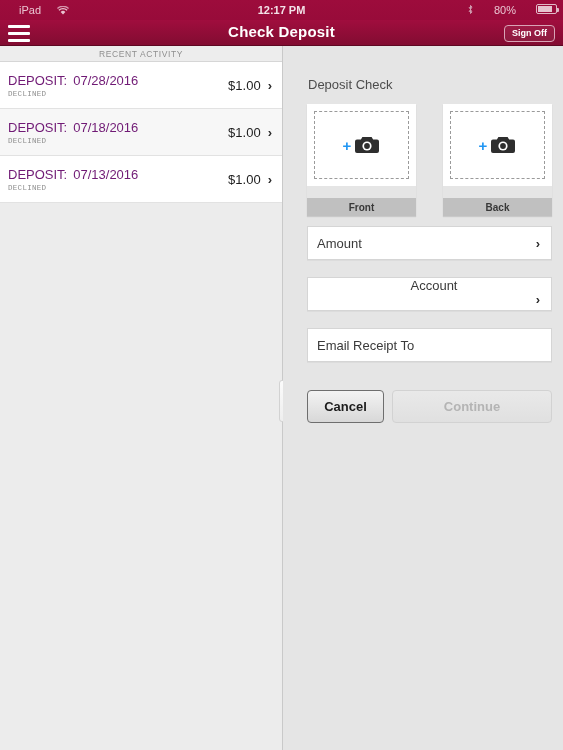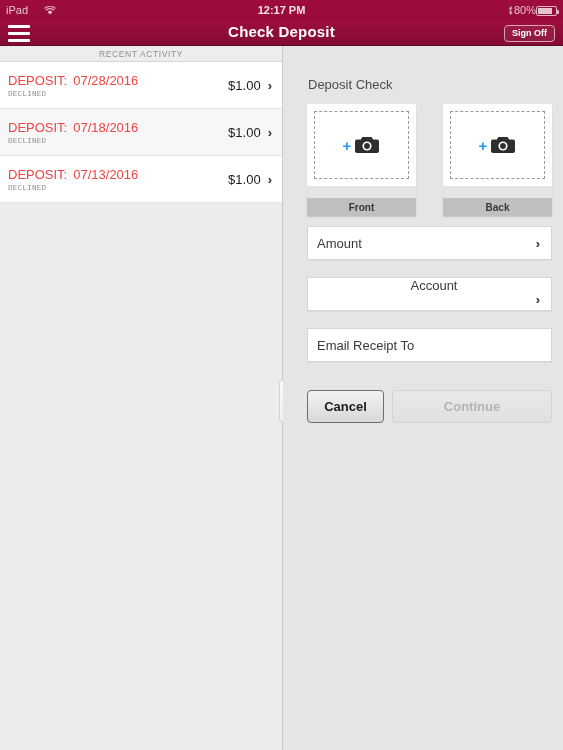--- a/index.html
+++ b/index.html
@@ -11,27 +11,27 @@
   }
   #app { position: relative; width: 563px; height: 750px; }
 
   
   .statusbar {
     position: absolute; top: 0; left: 0; width: 563px; height: 20px;
     background: linear-gradient(to bottom, #9d0c3c, #980b3a);
     color: #e9c3d0; font-size: 11px;
     display: flex; align-items: center;
   }
-  .sb-left { display: flex; align-items: center; gap: 16px; padding-left: 6px; }
+  .sb-left { display: flex; align-items: center; gap: 16px; padding-left: 6px; margin-left: 13px; }
   .sb-center {
     position: absolute; left: 0; right: 0; text-align: center;
     font-size: 11px; font-weight: bold; color: #f3e2e8;
   }
   .sb-right {
-    position: absolute; right: 6px; display: flex; align-items: flex-end; gap: 0;
+    position: absolute; right: 6px; display: flex; align-items: flex-start; gap: 20px;
   }
   .wifi-icon svg, .bt-icon svg { display: block; }
   .battery {
     width: 21px; height: 10px; border: 1px solid #e0b8c6; border-radius: 2px;
     position: relative; padding: 1px;
   }
   .battery::after {
     content: ""; position: absolute; right: -3px; top: 3px;
     width: 2px; height: 4px; background: #e0b8c6; border-radius: 0 1px 1px 0;
   }
@@ -76,21 +76,21 @@
   }
   .activity-list { background: #ffffff; }
   .row {
     position: relative; height: 47px;
     border-bottom: 1px solid #e2e2e2;
     display: flex; align-items: center;
     background: #ffffff; cursor: pointer;
   }
   .row.alt { background: #f7f7f7; }
   .row-main { padding-left: 8px; flex: 1; }
-  .row-title { font-size: 13px; color: #ef4444; line-height: 15px; }
+  .row-title { font-size: 13px; color: #701a75; line-height: 15px; }
   .row-title .kind { font-weight: normal; }
   .row-title .date { margin-left: 6px; }
   .row-sub { font-size: 7.5px; color: #8d8d8d; letter-spacing: .3px; margin-top: 2px; font-family: Liberation Mono, monospace; }
   .row-amt { font-size: 13px; color: #1d1d1d; padding-right: 7px; }
   .chev {
     padding-right: 10px; font-size: 13px; color: #2b2b2b; font-weight: bold;
     line-height: 1;
   }
 
   

